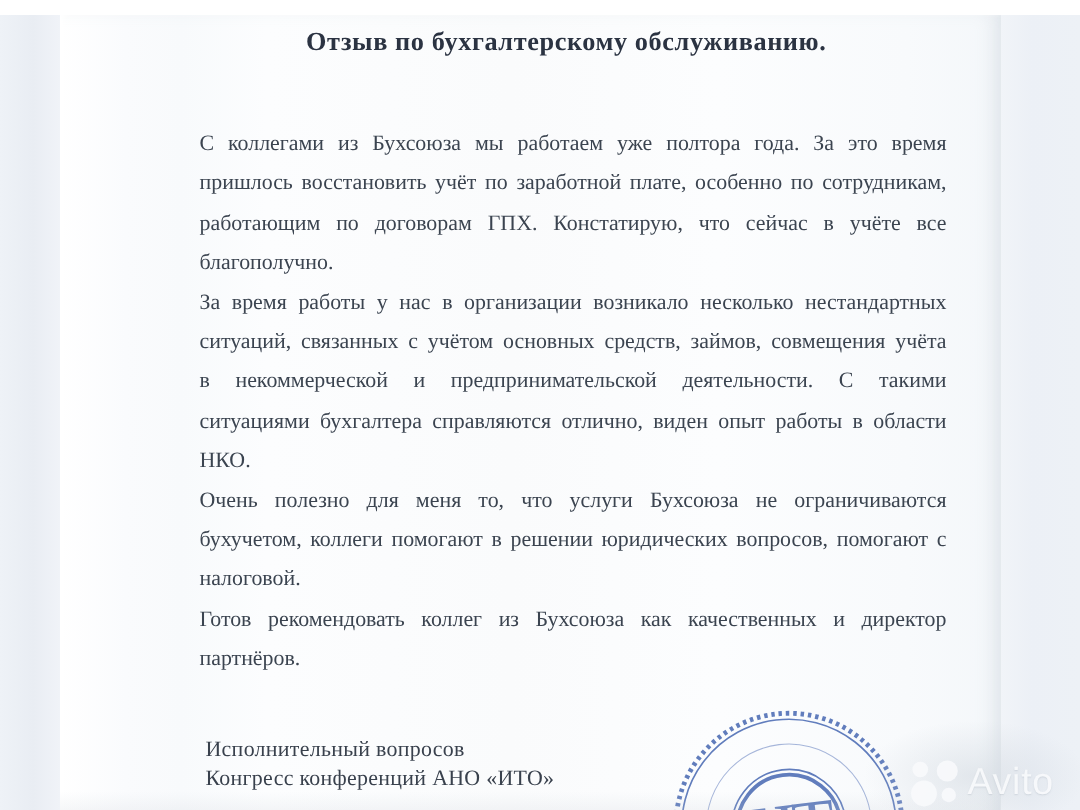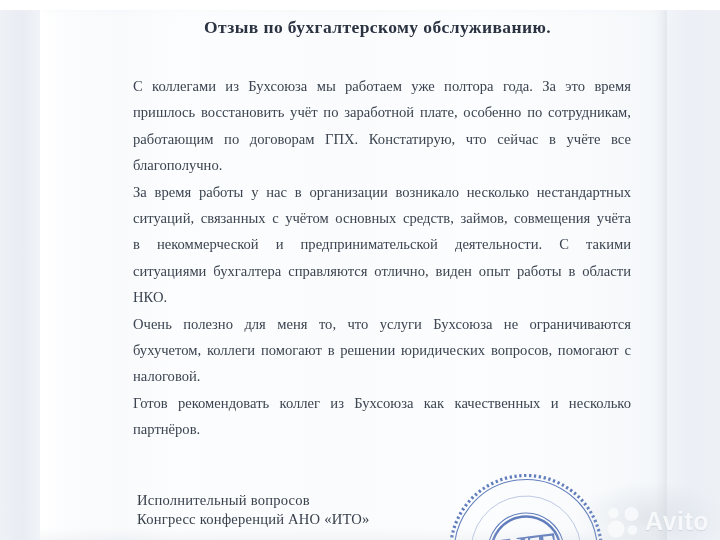--- a/index.html
+++ b/index.html
@@ -43,21 +43,21 @@
     position: absolute; top: 7px; left: 0; right: 0;
     margin: 0;
     transform: translateX(24px);
     text-align: center;
     font-size: 17.5px; font-weight: bold;
     letter-spacing: .4px;
     color: #2b3342;
   }
 
   .doc-body {
-    position: absolute; left: 93px; top: 63px; width: 498px;
+    position: absolute; left: 93px; top: 73px; width: 498px;
     font-size: 14.6px; line-height: 26.4px;
     color: #3b4450;
     text-align: justify;
     word-spacing: 1.6px;
   }
   .doc-body p { margin: 0; }
 
   .signature {
     position: absolute; left: 97px; top: 481px;
     font-size: 14.6px; line-height: 18.6px;
@@ -91,21 +91,21 @@
     background: radial-gradient(ellipse at center, rgba(196,204,213,.40) 0%, rgba(196,204,213,0) 70%);
     pointer-events: none;
   }
   .watermark {
     position: absolute; left: 606px; top: 492px;
     display: flex; align-items: center; gap: 4px;
     opacity: .85;
   }
   .watermark .wm-text {
     font-family: "Liberation Sans", sans-serif;
-    font-size: 25px; font-weight: bold;
+    font-size: 25px; font-weight: normal;
     color: #fafbfd;
     text-shadow: 0 1px 1px rgba(168,177,188,.45);
     letter-spacing: .5px;
   }
   .avito-logo circle { fill: #fafbfd; }
 </style>
 </head>
 <body>
 
 <div class="canvas">
@@ -114,21 +114,21 @@
   <div class="edge-strip right"></div>
 
   <div class="paper">
 
     <h1 class="doc-title">Отзыв по бухгалтерскому обслуживанию.</h1>
 
     <div class="doc-body">
       <p>С коллегами из Бухсоюза мы работаем уже полтора года. За это время пришлось восстановить учёт по заработной плате, особенно по сотрудникам, работающим по договорам ГПХ. Констатирую, что сейчас в учёте все благополучно.</p>
       <p>За время работы у нас в организации возникало несколько нестандартных ситуаций, связанных с учётом основных средств, займов, совмещения учёта в некоммерческой и предпринимательской деятельности. С такими ситуациями бухгалтера справляются отлично, виден опыт работы в области НКО.</p>
       <p>Очень полезно для меня то, что услуги Бухсоюза не ограничиваются бухучетом, коллеги помогают в решении юридических вопросов, помогают с налоговой.</p>
-      <p>Готов рекомендовать коллег из Бухсоюза как качественных и несколько партнёров.</p>
+      <p>Готов рекомендовать коллег из Бухсоюза как качественных и директор партнёров.</p>
     </div>
 
     <div class="signature">
       <div>Исполнительный вопросов</div>
       <div>Конгресс конференций АНО «ИТО»</div>
     </div>
 
     <svg class="stamp" viewBox="0 0 160 160" xmlns="http://www.w3.org/2000/svg">
       <defs>
         <path id="ringOuterPath" d="M 36.2 123.8 A 62 62 0 1 1 36.1 123.9" fill="none"></path>

